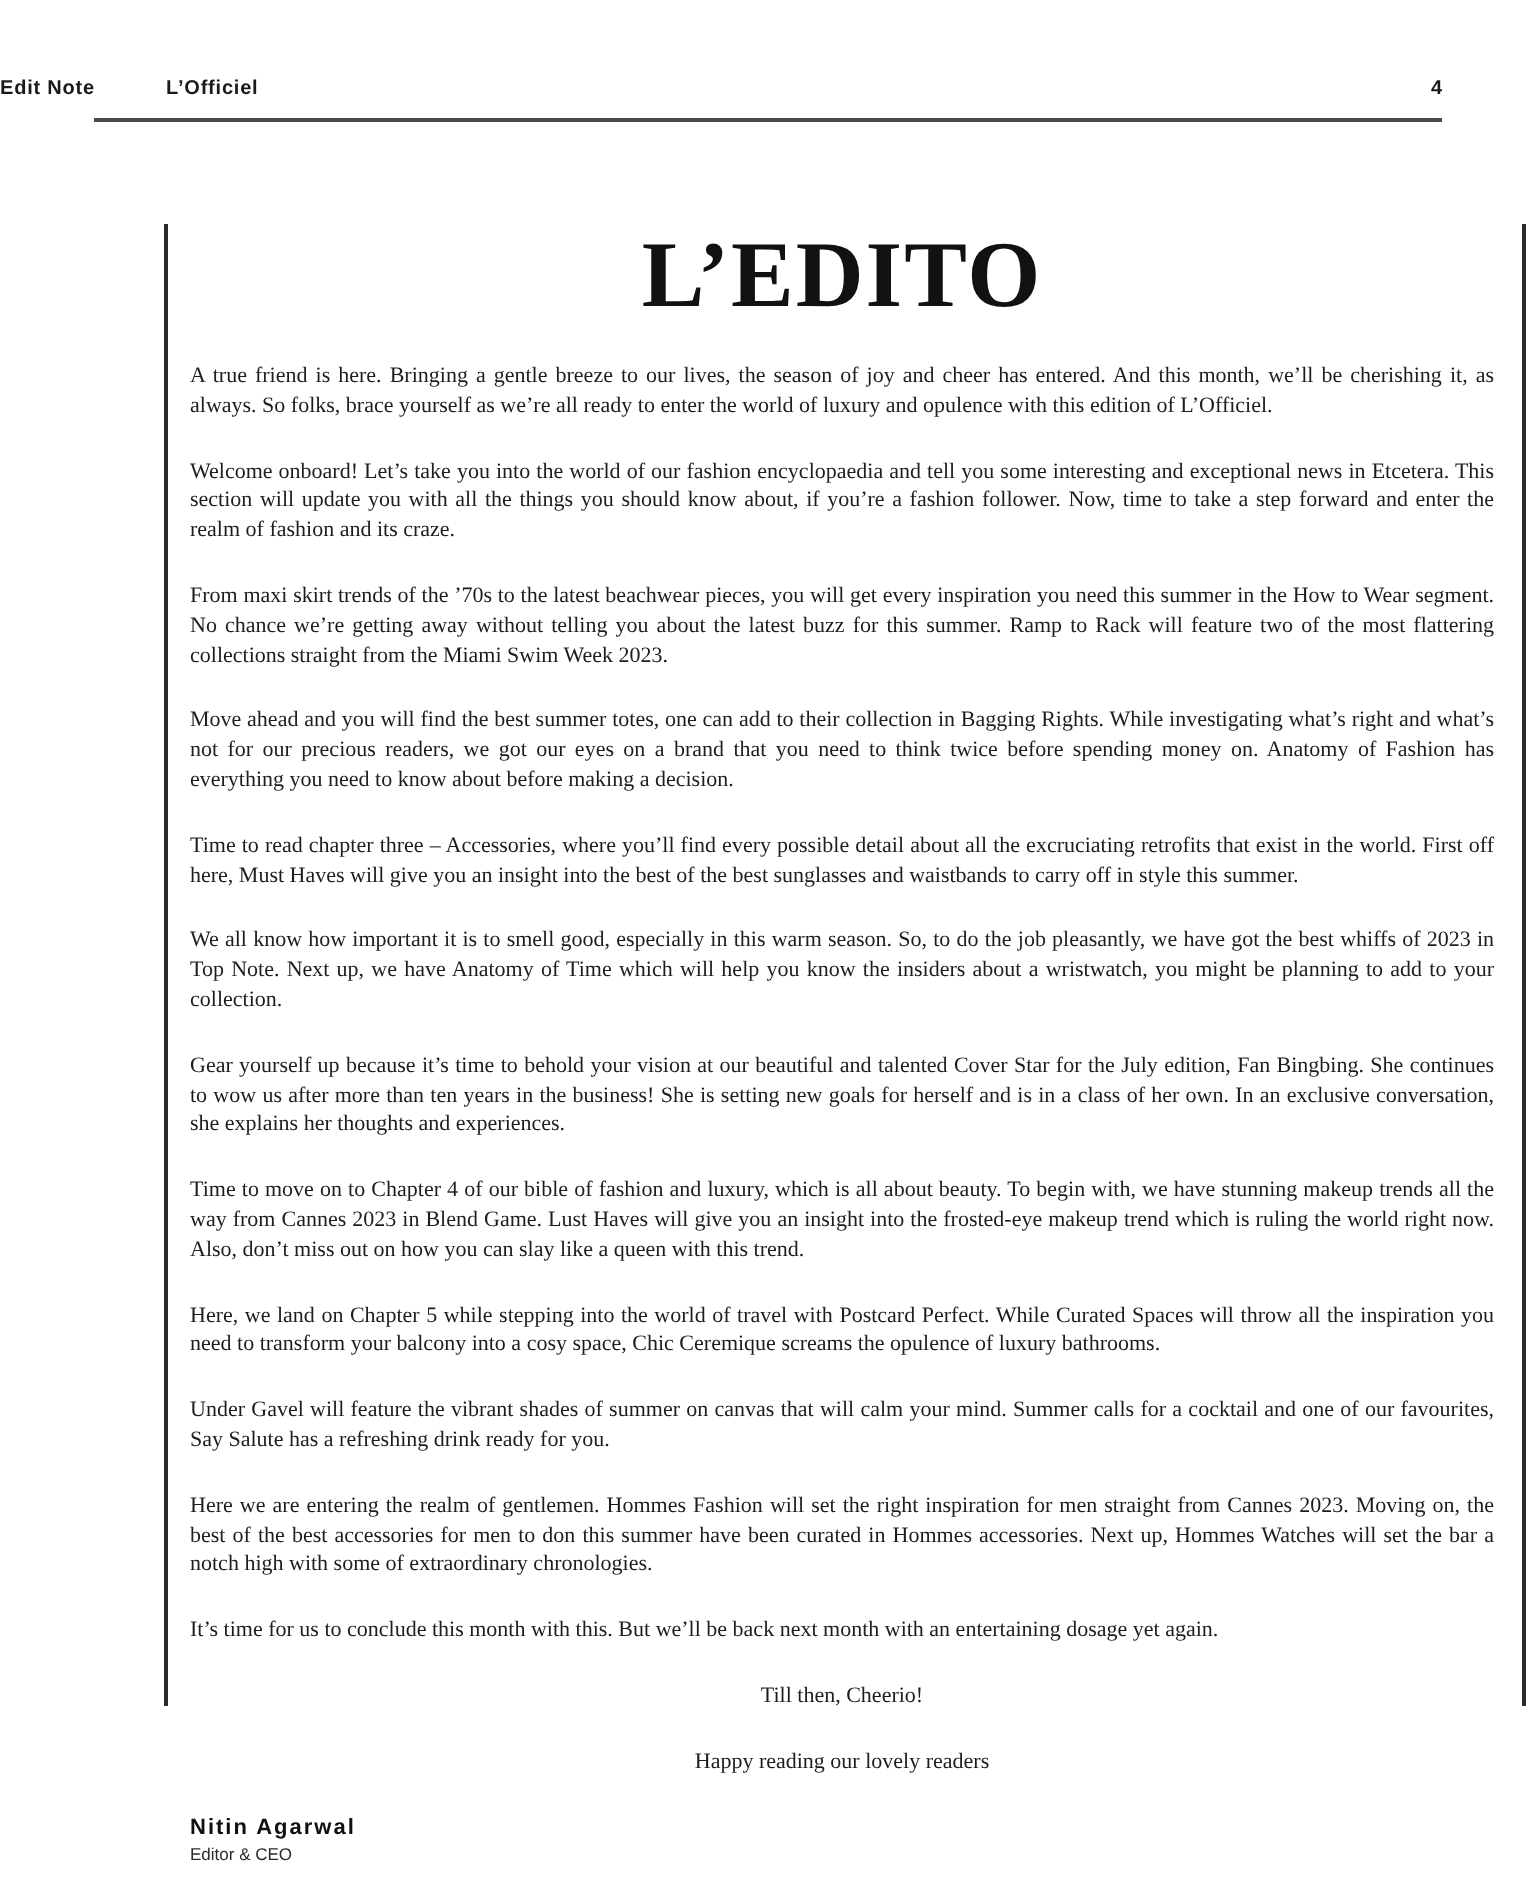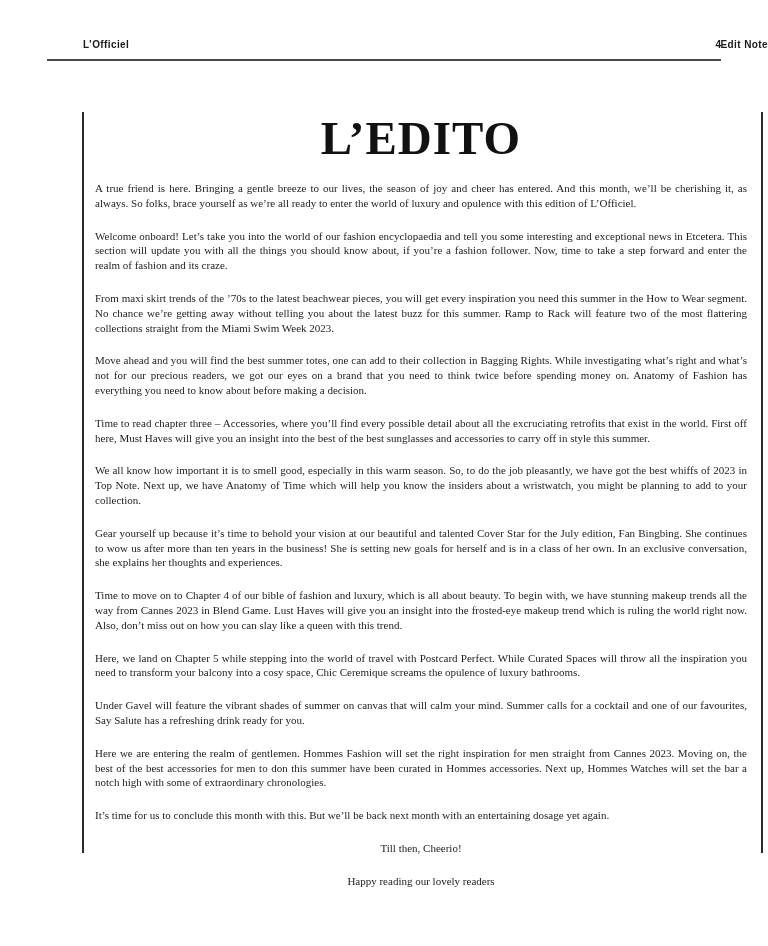--- a/index.html
+++ b/index.html
@@ -28,21 +28,21 @@
     font-weight: bold;
     letter-spacing: 0.4px;
     color: #1a1a1a;
     padding-left: 36px;
   }
   .hdr-section {
     position: absolute;
     left: 0;
     right: 0;
     top: 0;
-    text-align: right;
+    text-align: left;
     font-size: 10px;
     font-weight: bold;
     letter-spacing: 0.4px;
     color: #1a1a1a;
   }
   .hdr-page {
     position: absolute;
     right: 47px;
     top: 0;
     font-size: 10px;
@@ -118,25 +118,29 @@
 <div class="hdr-rule"></div>
 
 <section class="article-frame">
   <h1 class="article-title">L’EDITO</h1>
 
   <div class="body-copy">
     <p>A true friend is here. Bringing a gentle breeze to our lives, the season of joy and cheer has entered. And this month, we’ll be cherishing it, as always. So folks, brace yourself as we’re all ready to enter the world of luxury and opulence with this edition of L’Officiel.</p>
     <p>Welcome onboard! Let’s take you into the world of our fashion encyclopaedia and tell you some interesting and exceptional news in Etcetera. This section will update you with all the things you should know about, if you’re a fashion follower. Now, time to take a step forward and enter the realm of fashion and its craze.</p>
     <p>From maxi skirt trends of the ’70s to the latest beachwear pieces, you will get every inspiration you need this summer in the How to Wear segment. No chance we’re getting away without telling you about the latest buzz for this summer. Ramp to Rack will feature two of the most flattering collections straight from the Miami Swim Week 2023.</p>
     <p>Move ahead and you will find the best summer totes, one can add to their collection in Bagging Rights. While investigating what’s right and what’s not for our precious readers, we got our eyes on a brand that you need to think twice before spending money on. Anatomy of Fashion has everything you need to know about before making a decision.</p>
-    <p>Time to read chapter three – Accessories, where you’ll find every possible detail about all the excruciating retrofits that exist in the world. First off here, Must Haves will give you an insight into the best of the best sunglasses and accessories to carry off in style this summer.</p>
+    <p>Time to read chapter three – Accessories, where you’ll find every possible detail about all the excruciating retrofits that exist in the world. First off here, Must Haves will give you an insight into the best of the best sunglasses and waistbands to carry off in style this summer.</p>
     <p>We all know how important it is to smell good, especially in this warm season. So, to do the job pleasantly, we have got the best whiffs of 2023 in Top Note. Next up, we have Anatomy of Time which will help you know the insiders about a wristwatch, you might be planning to add to your collection.</p>
     <p>Gear yourself up because it’s time to behold your vision at our beautiful and talented Cover Star for the July edition, Fan Bingbing. She continues to wow us after more than ten years in the business! She is setting new goals for herself and is in a class of her own. In an exclusive conversation, she explains her thoughts and experiences.</p>
     <p>Time to move on to Chapter 4 of our bible of fashion and luxury, which is all about beauty. To begin with, we have stunning makeup trends all the way from Cannes 2023 in Blend Game. Lust Haves will give you an insight into the frosted-eye makeup trend which is ruling the world right now. Also, don’t miss out on how you can slay like a queen with this trend.</p>
     <p>Here, we land on Chapter 5 while stepping into the world of travel with Postcard Perfect. While Curated Spaces will throw all the inspiration you need to transform your balcony into a cosy space, Chic Ceremique screams the opulence of luxury bathrooms.</p>
     <p>Under Gavel will feature the vibrant shades of summer on canvas that will calm your mind. Summer calls for a cocktail and one of our favourites, Say Salute has a refreshing drink ready for you.</p>
     <p>Here we are entering the realm of gentlemen. Hommes Fashion will set the right inspiration for men straight from Cannes 2023. Moving on, the best of the best accessories for men to don this summer have been curated in Hommes accessories. Next up, Hommes Watches will set the bar a notch high with some of extraordinary chronologies.</p>
     <p>It’s time for us to conclude this month with this. But we’ll be back next month with an entertaining dosage yet again.</p>
     <p class="no-just">Till then, Cheerio!</p>
     <p class="no-just">Happy reading our lovely readers</p>
   </div>
 
+  <div class="signature">
+    <div class="sig-name">Nitin Agarwal</div>
+    <div class="sig-role">Editor &amp; CEO</div>
+  </div>
 </section>
 
 </body></html>

